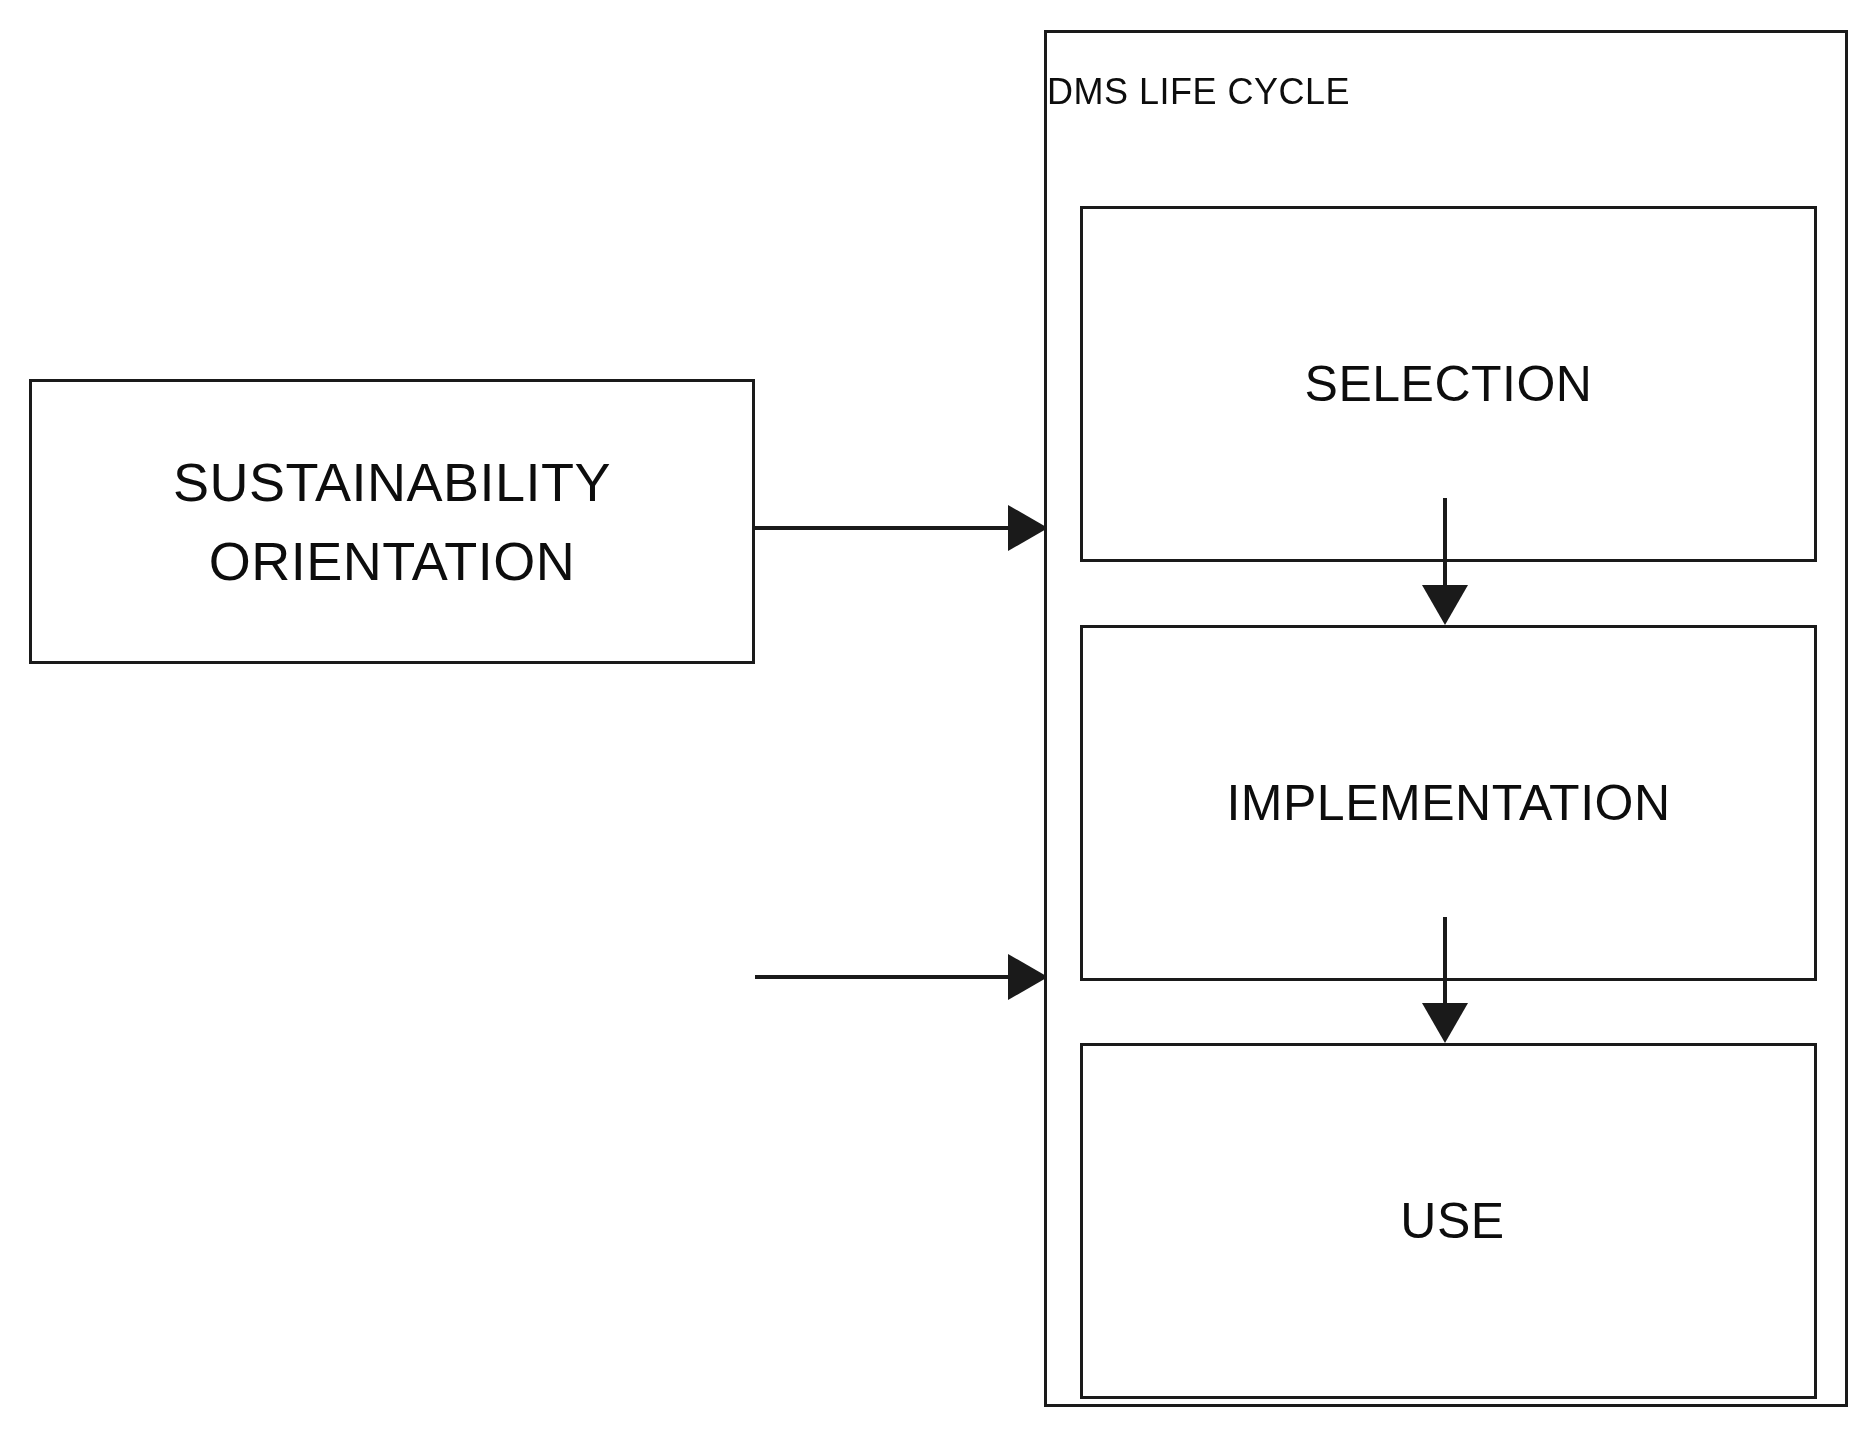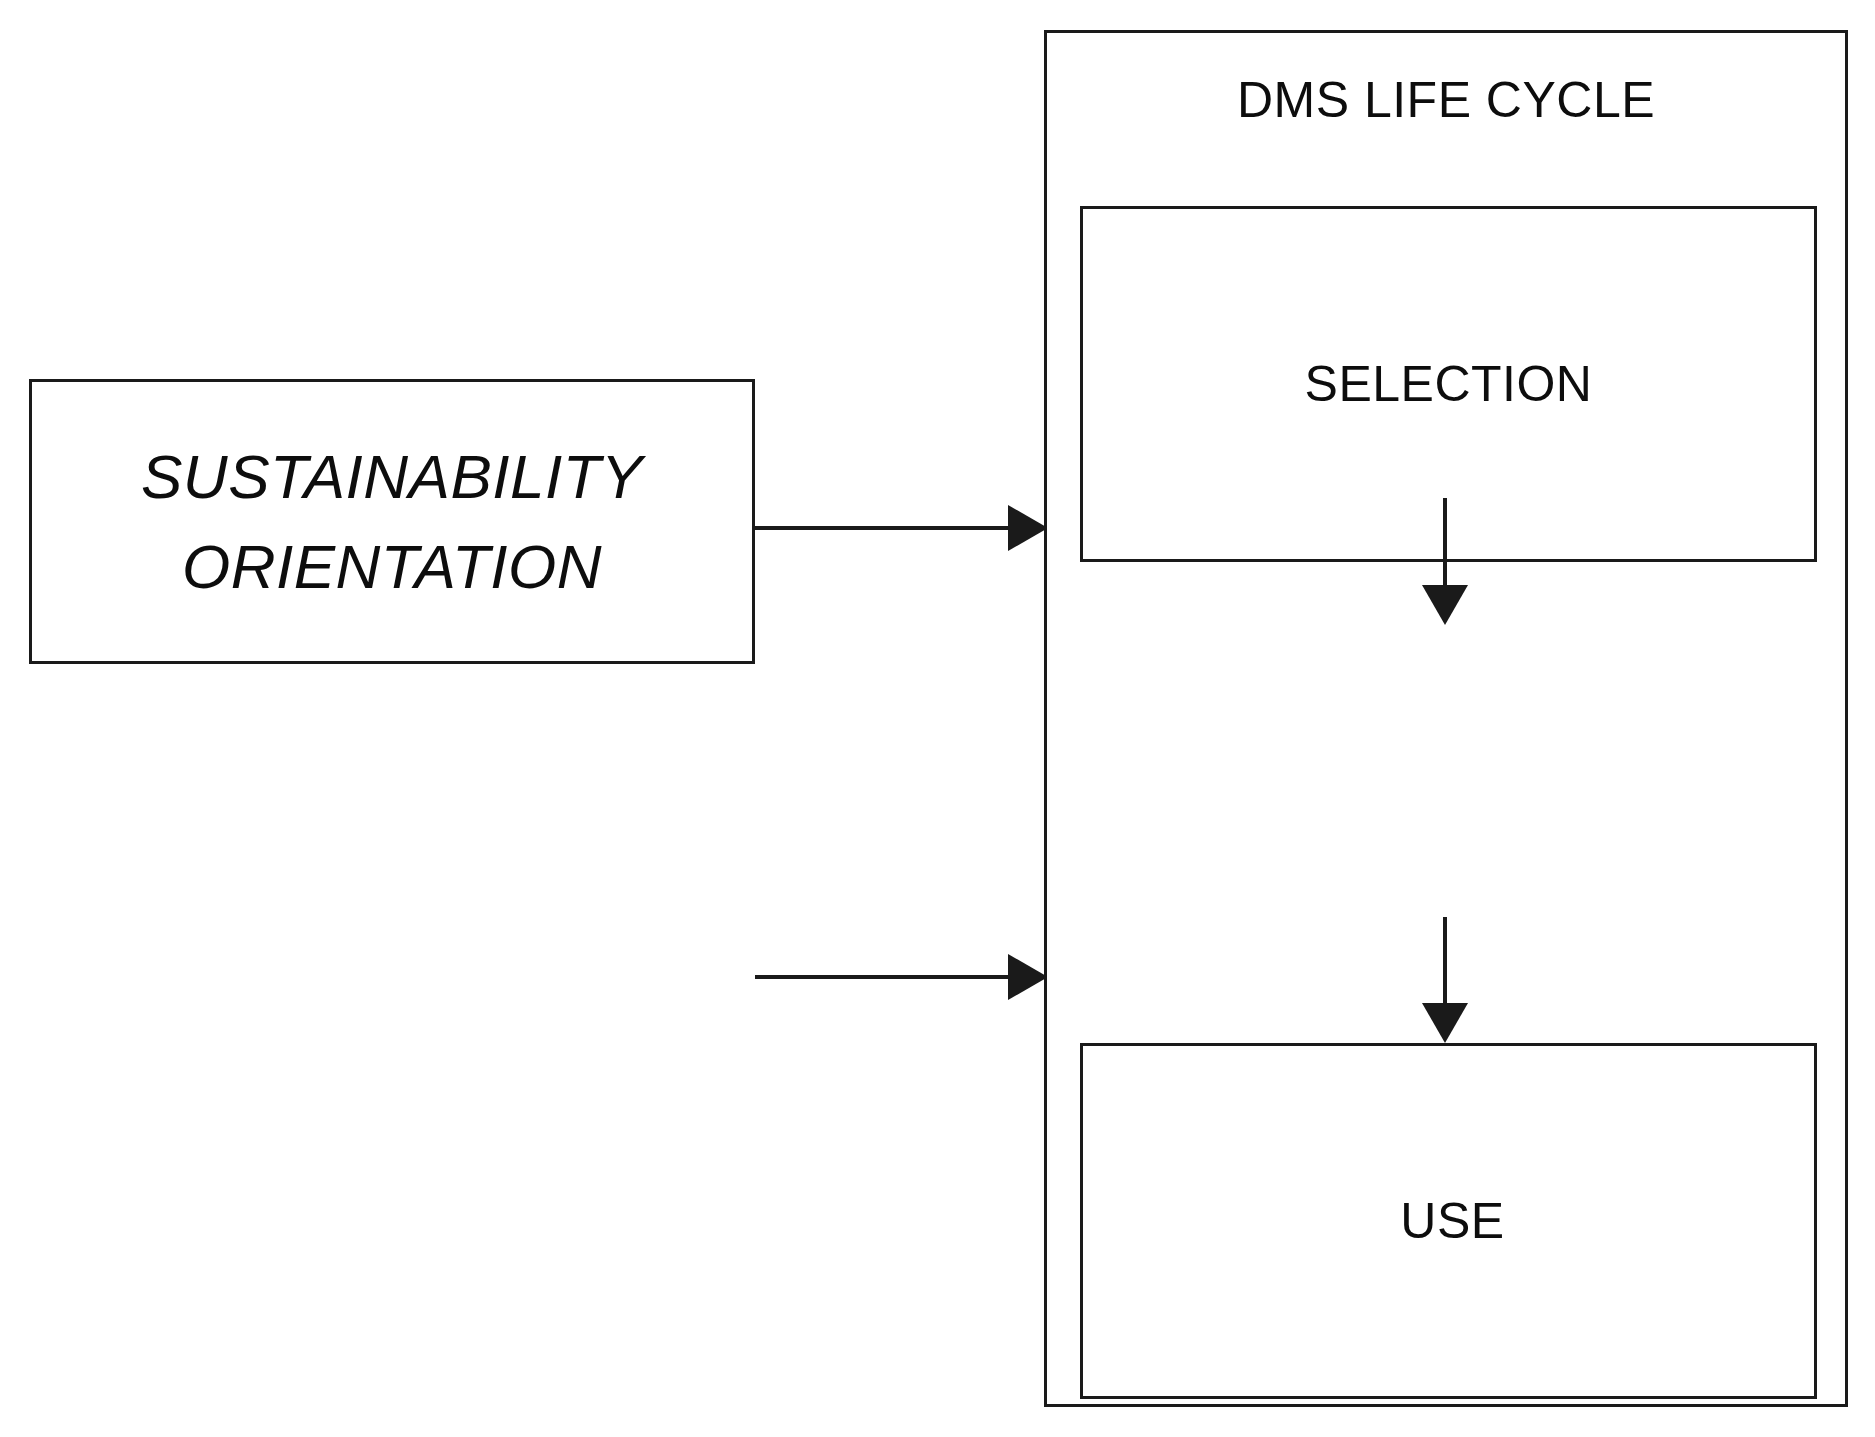--- a/index.html
+++ b/index.html
@@ -43,22 +43,21 @@
     width: 804px;
     height: 1377px;
     border-width: 3px;
     display: block;
   }
   #outer-title {
     position: absolute;
     left: 0;
     top: 38px;
     width: 100%;
-    text-align: center;
-    font-size: 50px;
+    font-size: 36px;
     letter-spacing: 0.5px;
     color: #0d0d0d;
   }
 
   
   .stage-box {
     left: 1080px;
     width: 737px;
     height: 356px;
   }
@@ -66,21 +65,21 @@
   #stage-selection      { top: 206px; }
   #stage-implementation { top: 625px; }
   #stage-use            { top: 1043px; padding-left: 8px; }
 
   
   .driver-box {
     left: 29px;
     width: 726px;
     height: 285px;
   }
-  .driver-box .box-label { font-size: 62px; font-style: italic; }
+  .driver-box .box-label { font-size: 54px; }
   #driver-sustainability { top: 379px; }
   #driver-maturity       { top: 828px; }
 
   
   .connector { position: absolute; }
 
   
   .h-arrow-line {
     position: absolute;
     height: 4px;
@@ -137,20 +136,23 @@
 
   <div class="box" id="outer-container">
 
     <div id="outer-title">DMS LIFE CYCLE</div>
   </div>
 
   <div class="box stage-box" id="stage-selection">
     <span class="box-label">SELECTION</span>
   </div>
 
+  <div class="box stage-box" id="stage-implementation">
+    <span class="box-label">IMPLEMENTATION</span>
+  </div>
 
   <div class="box stage-box" id="stage-use">
     <span class="box-label">USE</span>
   </div>
 
   <div class="connector v-arrow-line" id="arrow-sel-impl-line"></div>
   <div class="connector v-arrow-head" id="arrow-sel-impl-head"></div>
 
   <div class="connector v-arrow-line" id="arrow-impl-use-line"></div>
   <div class="connector v-arrow-head" id="arrow-impl-use-head"></div>

